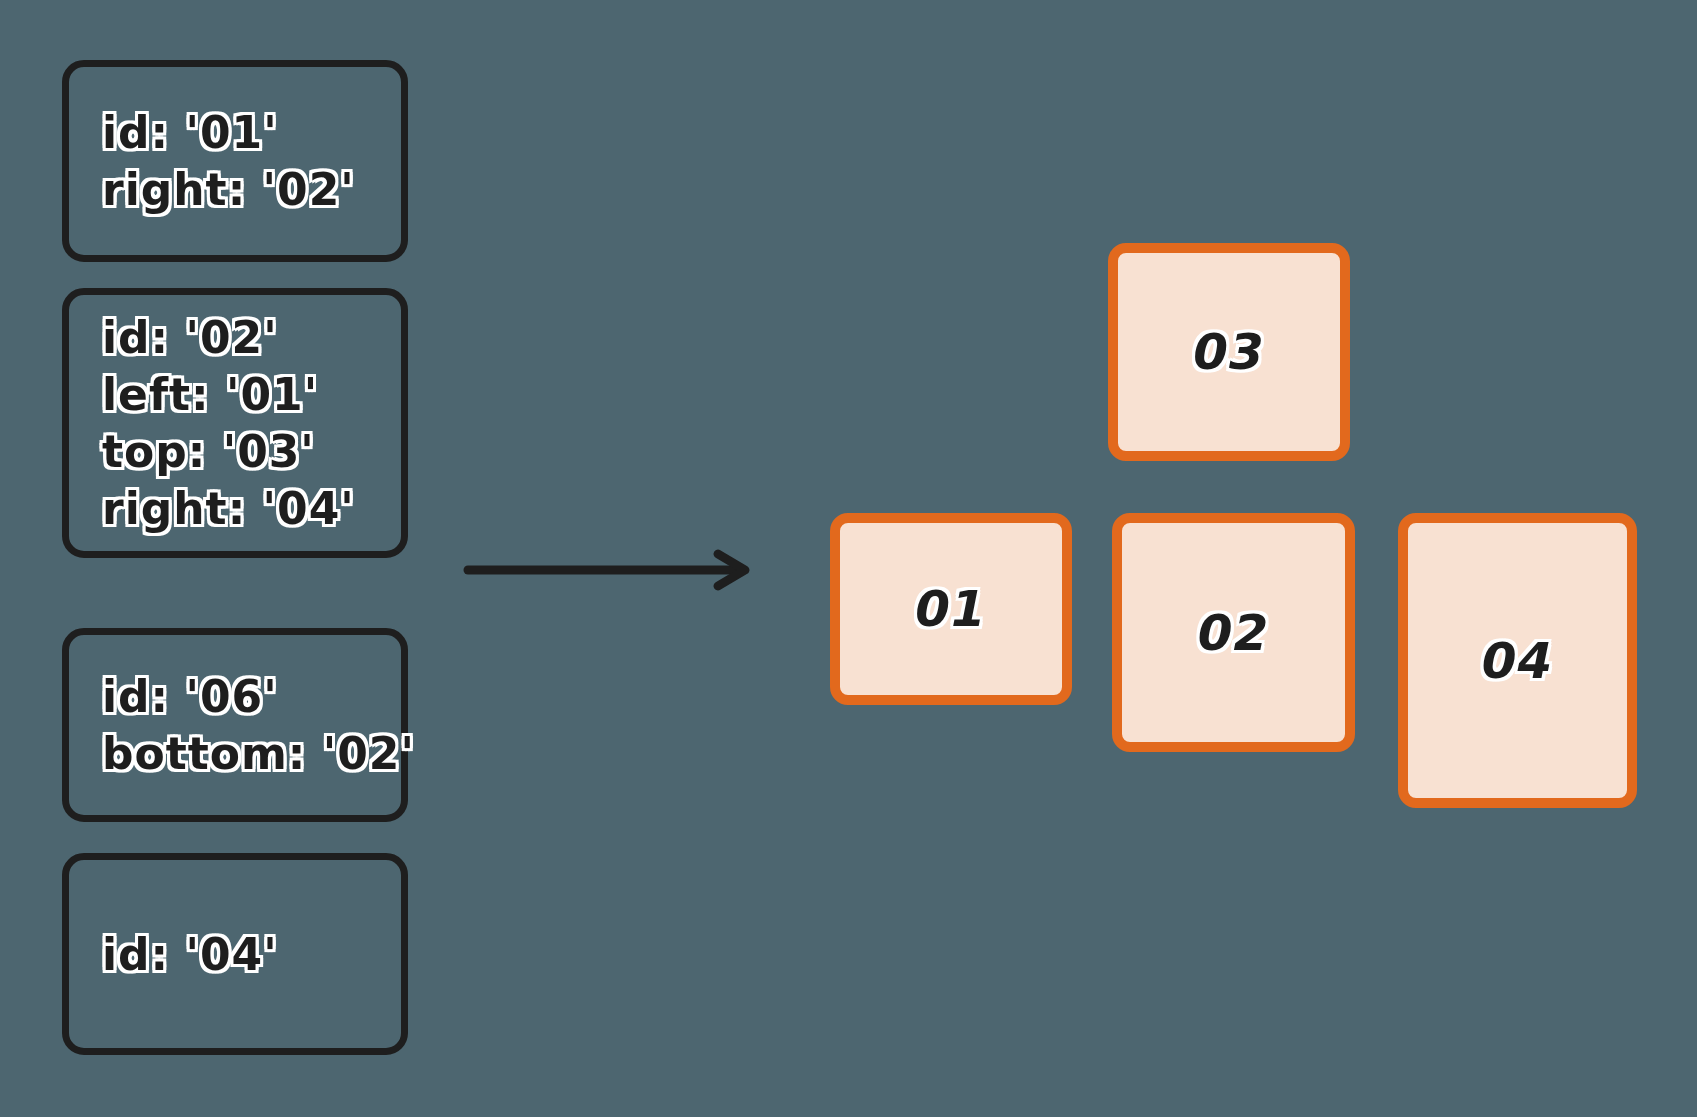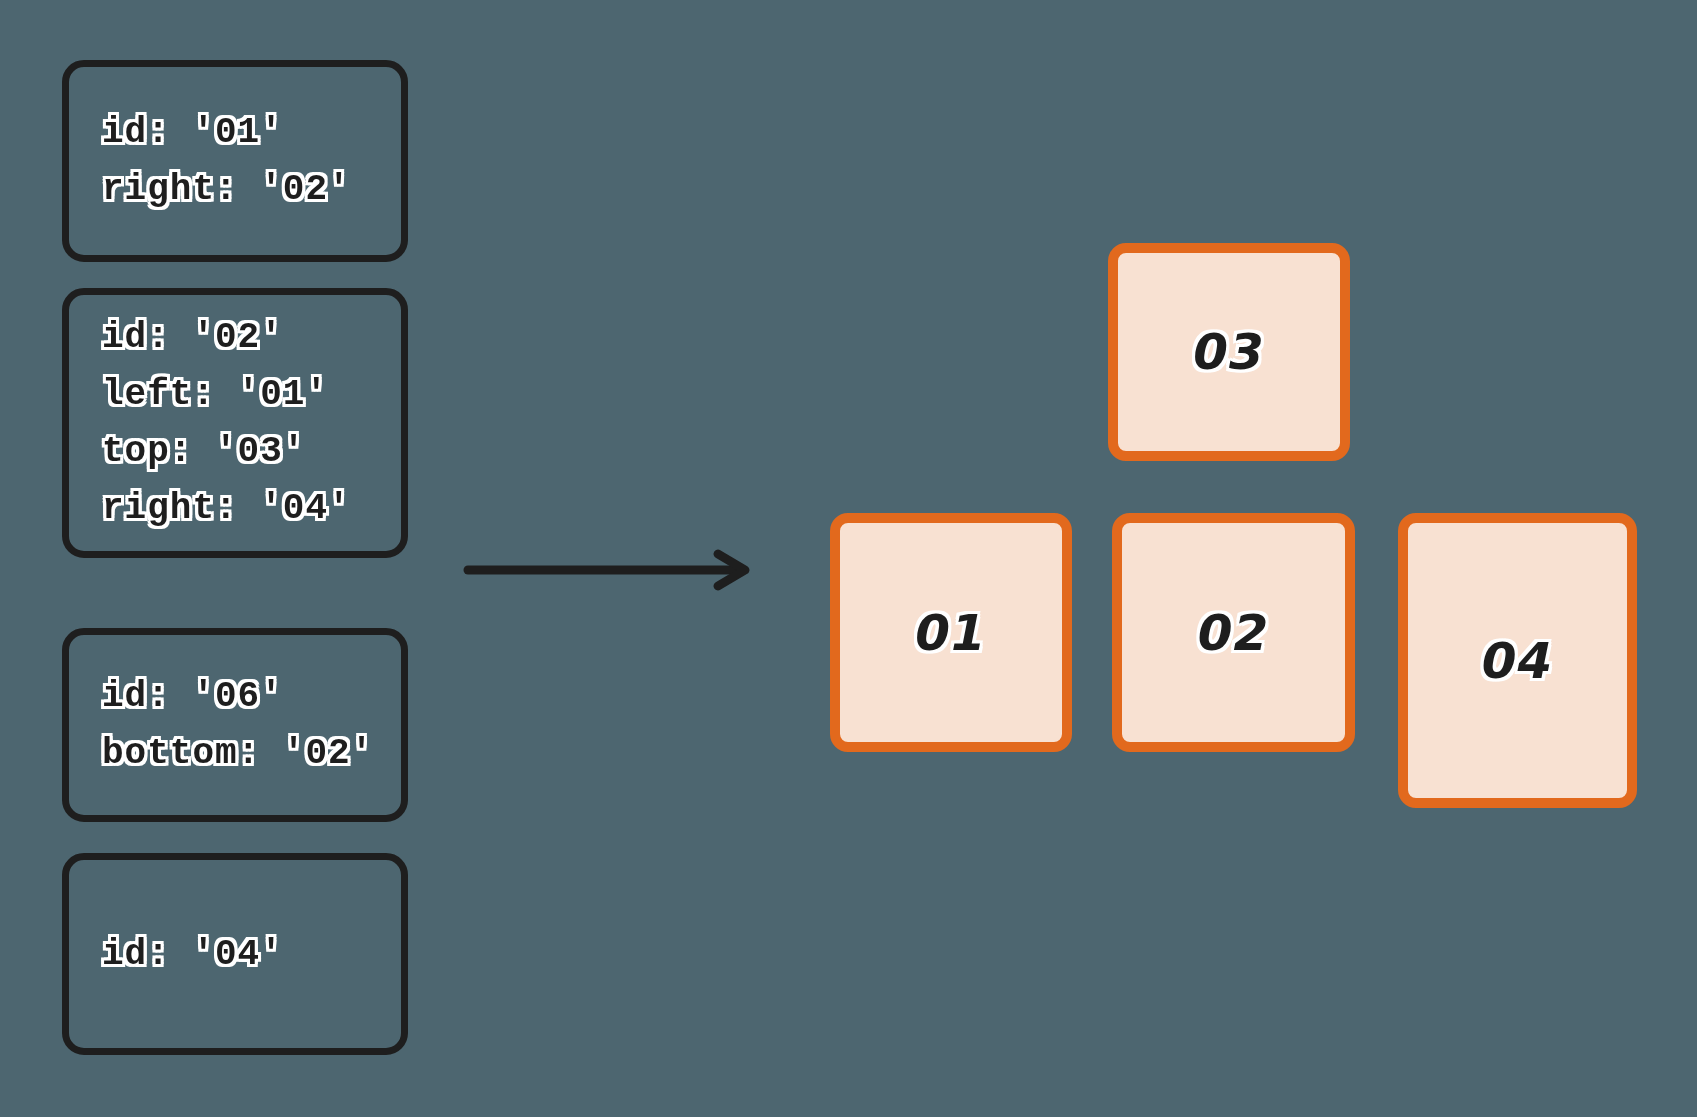--- a/index.html
+++ b/index.html
@@ -35,25 +35,24 @@
     color: #1e1e1e;
     font-weight: bold;
     text-shadow:
       -3px -3px 0 #fff,  3px -3px 0 #fff,
       -3px  3px 0 #fff,  3px  3px 0 #fff,
       -3px  0   0 #fff,  3px  0   0 #fff,
        0   -3px 0 #fff,  0    3px 0 #fff;
   }
 
   .def-line {
-    font-size: 36px;
+    font-size: 44px;
     line-height: 57px;
     letter-spacing: 1px;
     white-space: pre;
-    font-family: Liberation Mono, monospace;
   }
 
   
   .arrow-svg {
     position: absolute;
     left: 455px;
     top: 540px;
     width: 310px;
     height: 60px;
   }
@@ -63,21 +62,21 @@
     position: absolute;
     box-sizing: border-box;
     background: #f8e1d2;
     border: 10px solid #e2691d;
     border-radius: 18px;
     display: flex;
     align-items: center;
     justify-content: center;
   }
   .result-box-03 { left: 1108px; top: 243px; width: 242px; height: 218px; }
-  .result-box-01 { left: 830px;  top: 513px; width: 242px; height: 239px; }
+  .result-box-01 { left: 830px;  top: 513px; width: 242px; height: 192px; }
   .result-box-02 { left: 1112px; top: 513px; width: 243px; height: 239px; }
   .result-box-04 { left: 1398px; top: 513px; width: 239px; height: 295px; }
 
   .result-label {
     font-size: 50px;
     font-style: italic;
     letter-spacing: 1px;
   }
 </style>
 </head>

